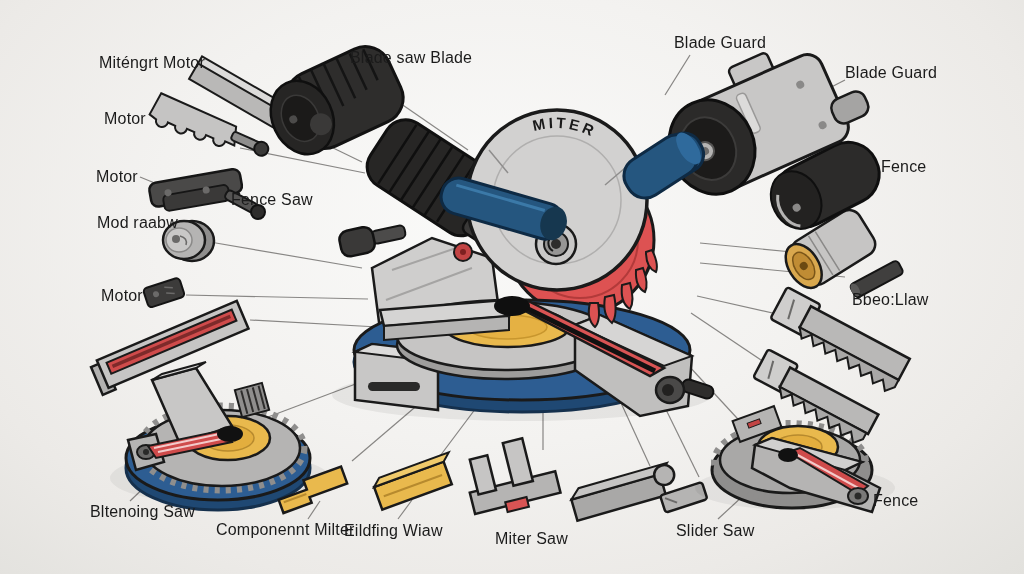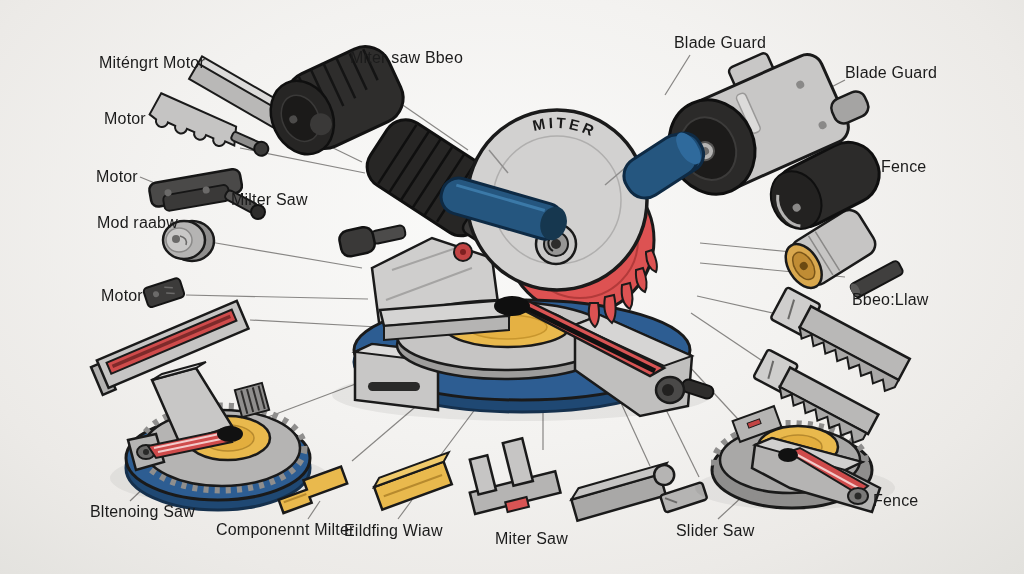--- a/index.html
+++ b/index.html
@@ -314,25 +314,25 @@
       <path d="M630,283 q5,18 0,26 q-10,-6 -8,-24 z"></path>
       <path d="M643,268 q6,16 2,24 q-10,-5 -9,-22 z"></path>
       <path d="M652,250 q7,14 4,22 q-10,-4 -10,-20 z"></path>
     </g>
   </g>
 </svg>
 
   <div class="lbl" style="left:99px;top:54px">Miténgrt Motor</div>
   <div class="lbl" style="left:104px;top:110px">Motor</div>
   <div class="lbl" style="left:96px;top:168px">Motor</div>
-  <div class="lbl" style="left:231px;top:191px">Milter Saw</div>
+  <div class="lbl" style="left:231px;top:191px">Fence Saw</div>
   <div class="lbl" style="left:97px;top:214px">Mod raabw</div>
   <div class="lbl" style="left:101px;top:287px">Motor</div>
   <div class="lbl" style="left:90px;top:503px">Bltenoing Saw</div>
-  <div class="lbl" style="left:350px;top:49px">Miter saw Bbeo</div>
+  <div class="lbl" style="left:350px;top:49px">Blade saw Blade</div>
   <div class="lbl" style="left:674px;top:34px">Blade Guard</div>
   <div class="lbl" style="left:845px;top:64px">Blade Guard</div>
   <div class="lbl" style="left:881px;top:158px">Fence</div>
   <div class="lbl" style="left:852px;top:291px">Bbeo:Llaw</div>
   <div class="lbl" style="left:873px;top:492px">Fence</div>
   <div class="lbl" style="left:216px;top:521px">Componennt Milter</div>
   <div class="lbl" style="left:344px;top:522px">Eildfing Wiaw</div>
   <div class="lbl" style="left:495px;top:530px">Miter Saw</div>
   <div class="lbl" style="left:676px;top:522px">Slider Saw</div>
 </div>

